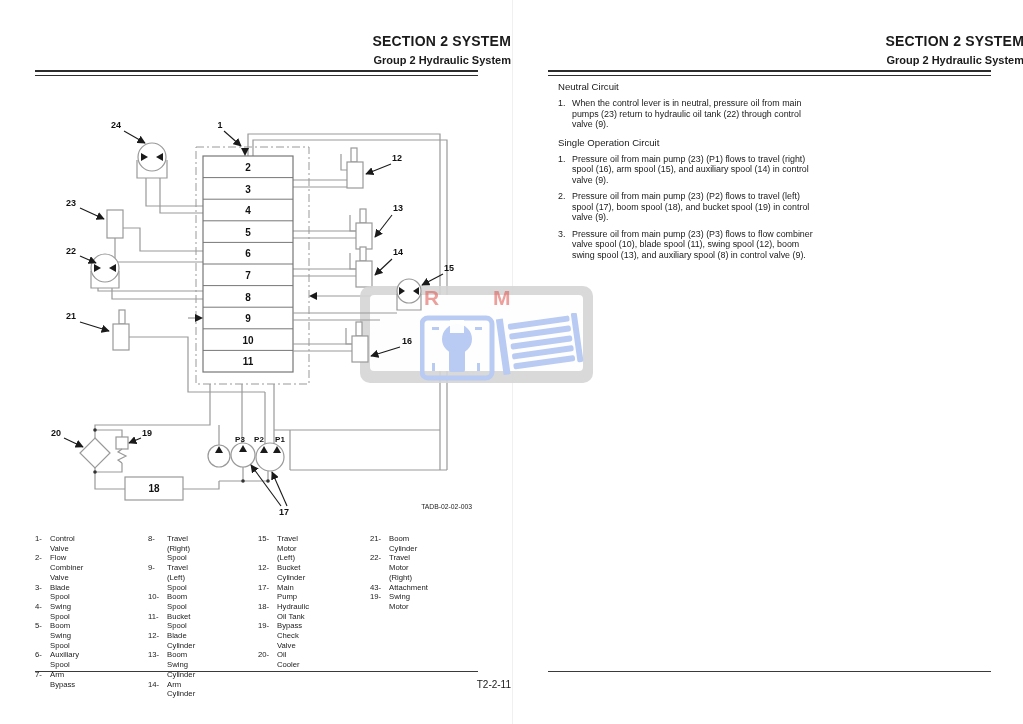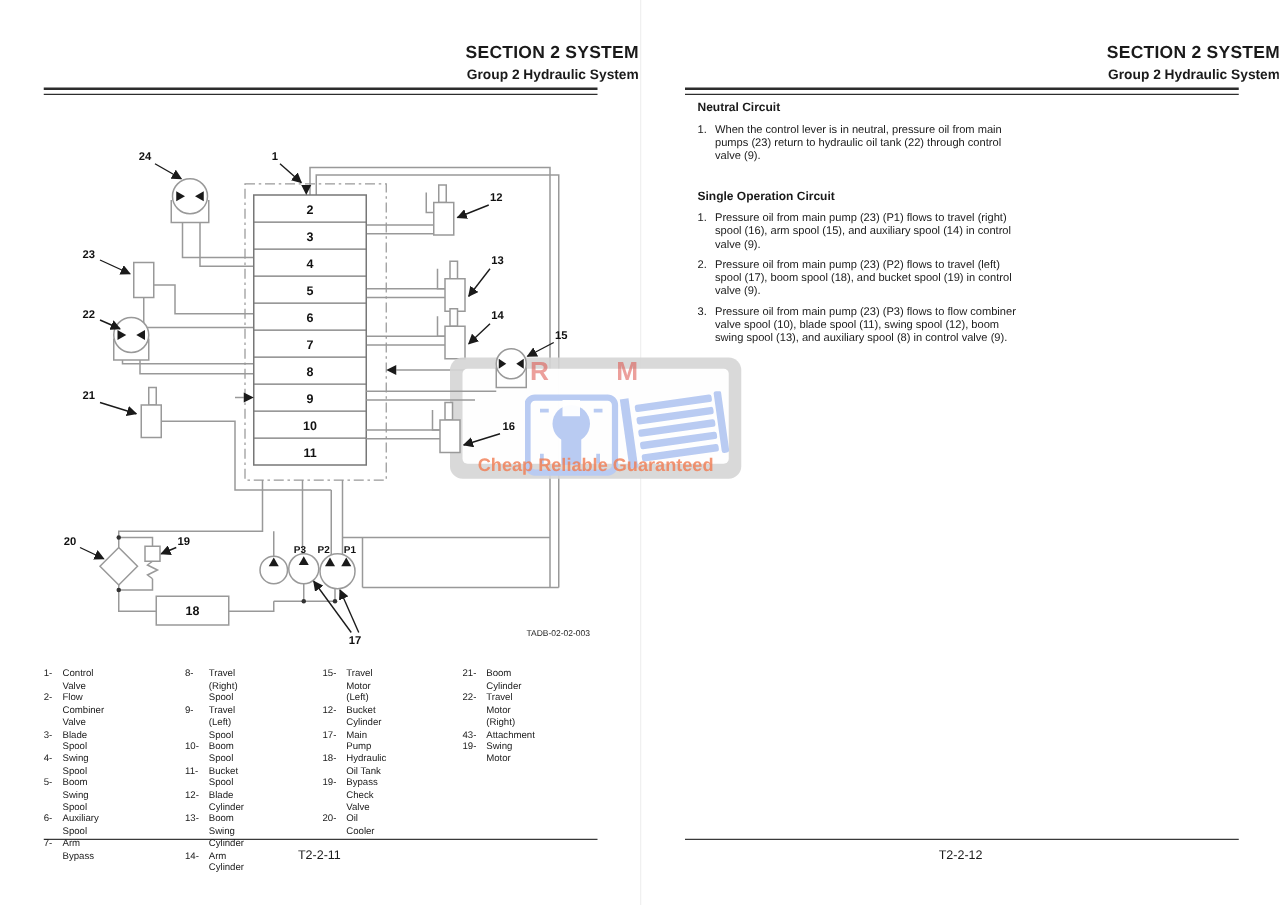--- a/index.html
+++ b/index.html
@@ -6,28 +6,28 @@
   body{width:1023px;height:724px;background:#fff;position:relative;overflow:hidden;
        font-family:"Liberation Sans",sans-serif;color:#1a1a1a}
   .page{position:absolute;top:0;width:511px;height:724px}
   .page-left{left:0}
   .page-right{left:512px;border-left:1px solid #f0f0f0}
   .h1{position:absolute;top:33px;left:0;width:100%;text-align:right;font-weight:bold;font-size:14px;letter-spacing:.2px}
   .h2{position:absolute;top:54px;left:0;width:100%;text-align:right;font-weight:bold;font-size:11px}
   .rule{position:absolute;top:70px;left:35px;right:33px;height:3px;
         border-top:2.2px solid #2d2d2d;border-bottom:1px solid #2d2d2d}
   .frule{position:absolute;top:671px;left:35px;right:33px;border-top:1.3px solid #3a3a3a}
-  .pageno{position:absolute;top:679px;left:0;width:100%;text-align:center;font-size:10px}
+  .pageno{position:absolute;top:679px;left:0;width:100%;text-align:right;font-size:10px}
   .diagram,.overlay{position:absolute;left:0;top:0}
   .diagram{z-index:1}
   .overlay{z-index:6;pointer-events:none}
   
   .rcontent{position:absolute;left:45px;top:81px;width:263px}
-  .sec-h{font-weight:bold;font-size:9.6px;margin:0 0 6px 0}
-  .sec-h.second{margin-top:22px}
+  .sec-h{font-weight:normal;font-size:9.6px;margin:0 0 6px 0}
+  .sec-h.second{margin-top:7px}
   .item{display:flex;font-size:8.9px;line-height:10.5px;margin-bottom:6px}
   .inum{width:14px;flex:none}
   .itext{flex:1}
   
   .legend{position:absolute;left:35px;top:534px;font-size:7.7px;line-height:9.7px;z-index:2}
   .lcol{position:absolute;top:0}
   .lcol1{left:0}.lcol2{left:113px}.lcol3{left:223px}.lcol4{left:335px}
   .lrow{display:flex}
   .ln{width:15px;flex:none}
   .lcol2 .ln,.lcol3 .ln,.lcol4 .ln{width:19px}
@@ -377,21 +377,20 @@
         <span class="inum">2.</span>
         <span class="itext">Pressure oil from main pump (23) (P2) flows to travel (left) spool (17), boom spool (18), and bucket spool (19) in control valve (9).</span>
       </div>
       <div class="item">
         <span class="inum">3.</span>
         <span class="itext">Pressure oil from main pump (23) (P3) flows to flow combiner valve spool (10), blade spool (11), swing spool (12), boom swing spool (13), and auxiliary spool (8) in control valve (9).</span>
       </div>
     </div>
 
     <div class="frule"></div>
-    <div class="pageno">T2-2-12</div>
   </div>
 
   <div class="watermark">
     <div class="wm-inner"></div>
     <div class="wm-letters">R M</div>
     <svg class="wm-logo" width="165" height="70" viewBox="0 0 165 70">
       <g fill="#b9cbf2">
         <rect x="2" y="5" width="70" height="60" rx="6" fill="none" stroke="#b9cbf2" stroke-width="5"></rect>
         <circle cx="37" cy="26" r="15"></circle>
         <rect x="30" y="7" width="14" height="13" fill="rgba(255,255,255,.96)"></rect>
@@ -404,21 +403,20 @@
           <rect x="80" y="6" width="7" height="56"></rect>
           <rect x="91" y="12" width="62" height="6" rx="2"></rect>
           <rect x="91" y="22" width="62" height="6" rx="2"></rect>
           <rect x="91" y="32" width="62" height="6" rx="2"></rect>
           <rect x="91" y="42" width="62" height="6" rx="2"></rect>
           <rect x="91" y="52" width="62" height="6" rx="2"></rect>
           <rect x="155" y="10" width="6" height="50" rx="2"></rect>
         </g>
       </g>
     </svg>
-    <div class="wm-tagline">Cheap Reliable Guaranteed</div>
   </div>
 
   <svg class="overlay" width="511" height="724" viewBox="0 0 511 724">
     <defs>
       <marker id="ah2" viewBox="0 0 10 10" refX="9" refY="5" markerWidth="7.5" markerHeight="7.5" orient="auto-start-reverse">
         <path d="M0,0L10,5L0,10z" fill="#1a1a1a"></path>
       </marker>
     </defs>
 
     <g>

